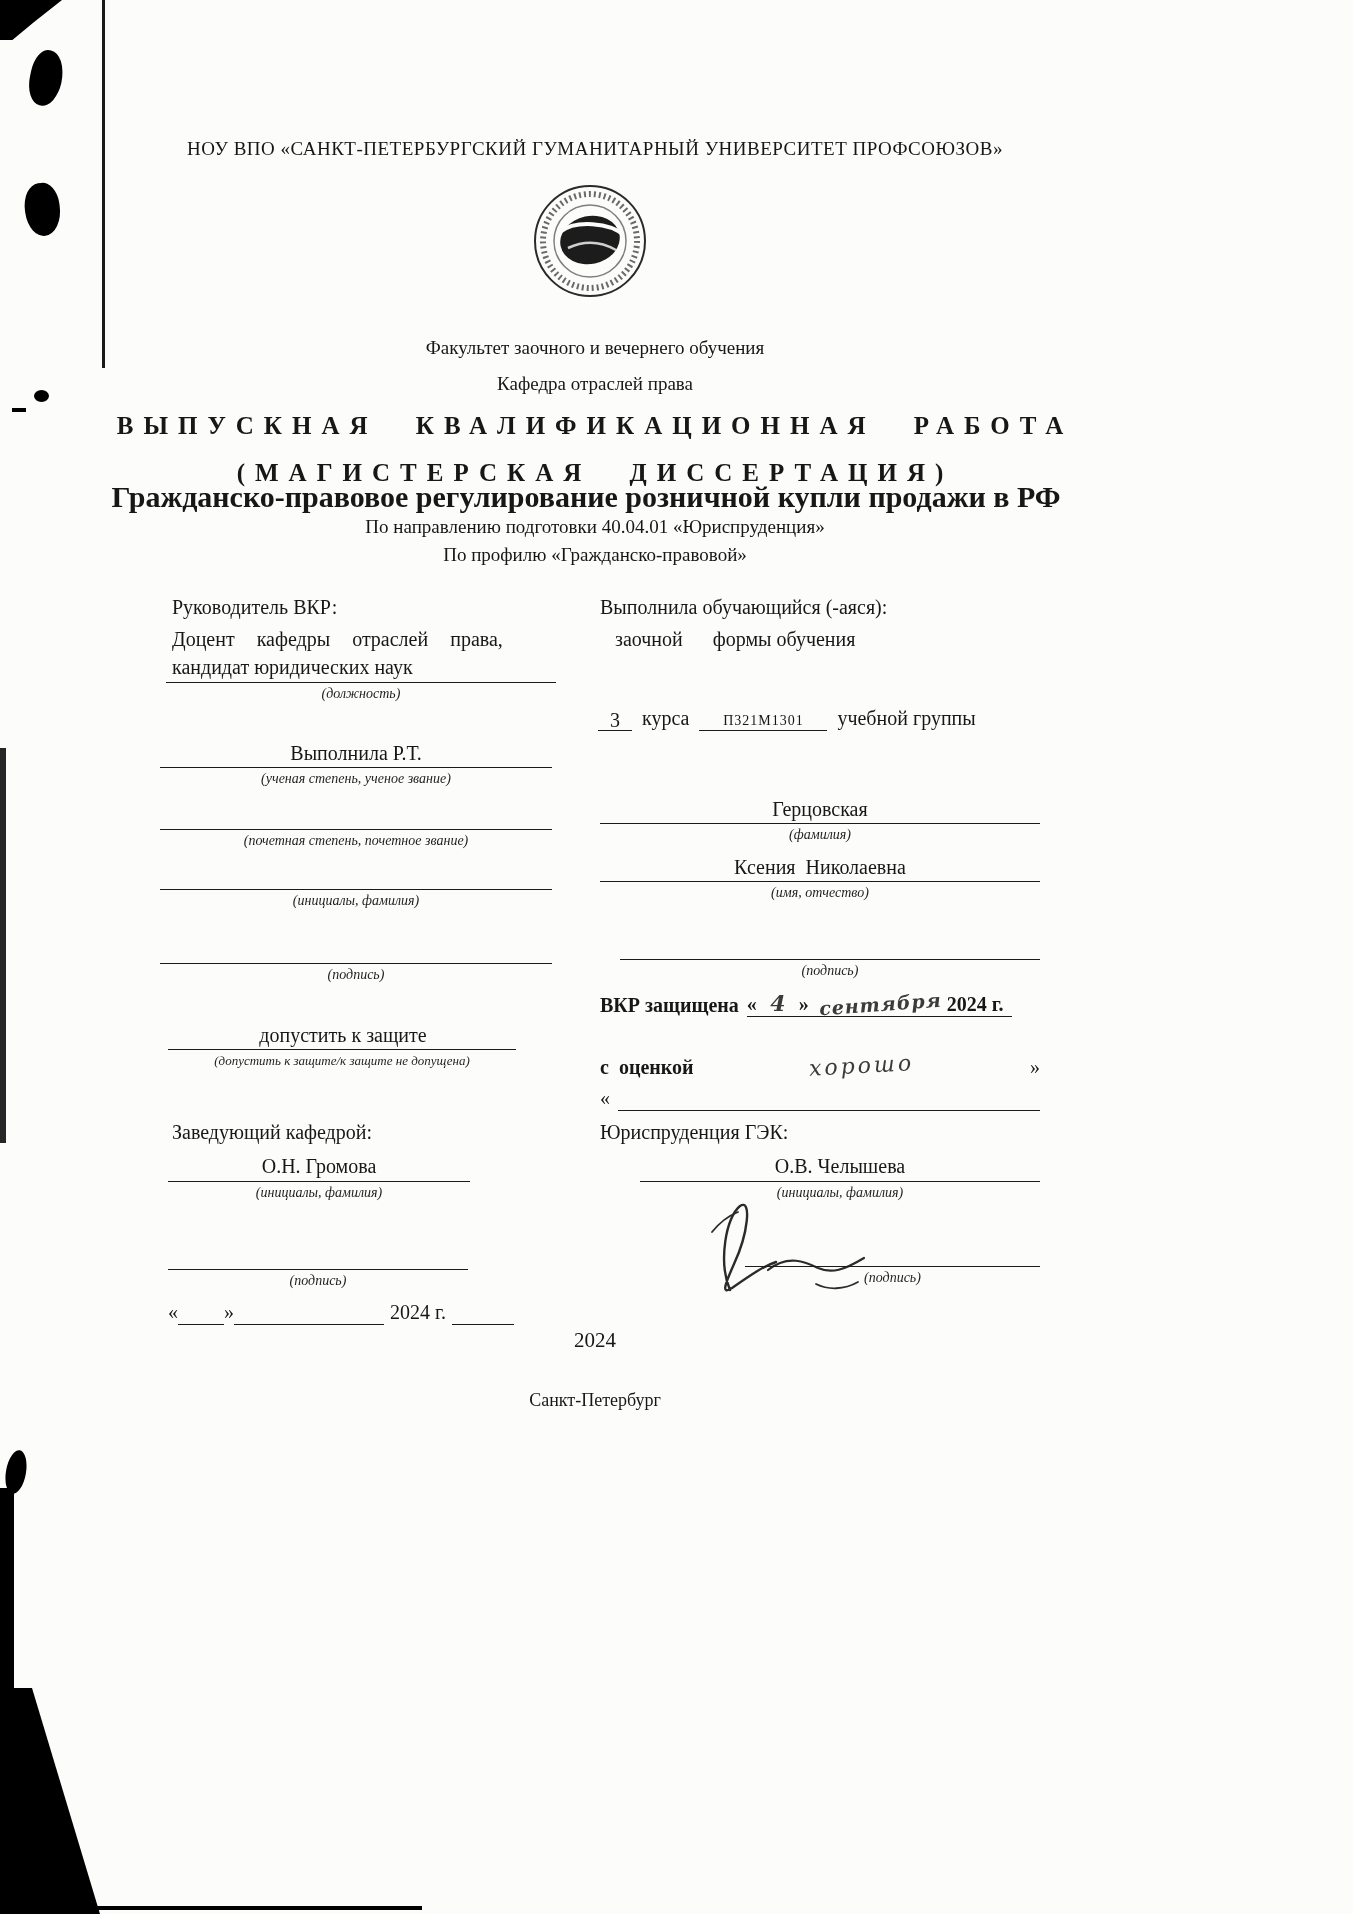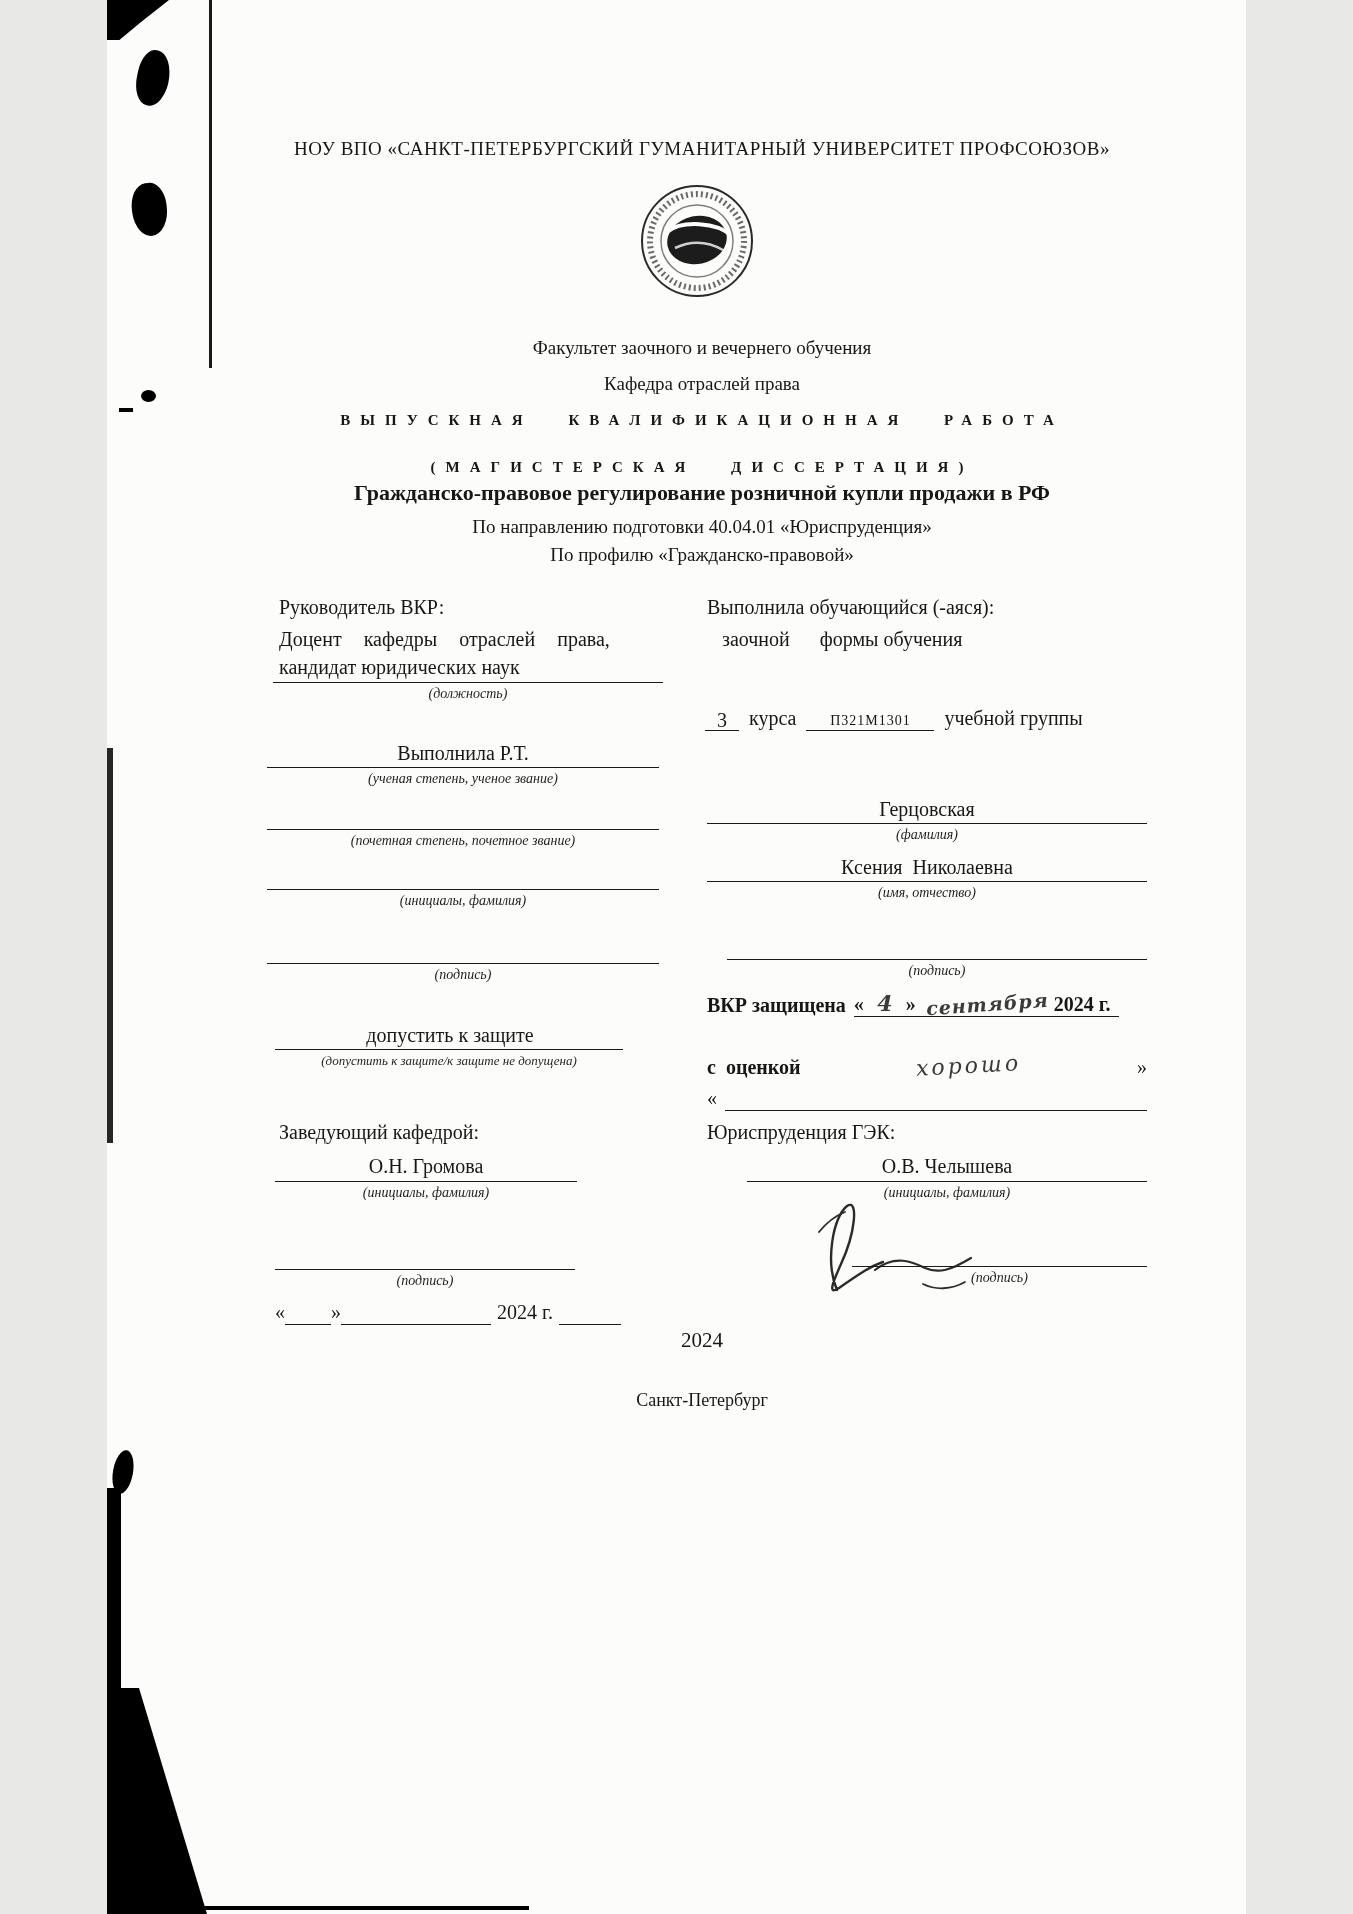--- a/index.html
+++ b/index.html
@@ -1,33 +1,33 @@
 <!DOCTYPE html>
 <html><head>
 <meta charset="utf-8">
 <style>
   html,body{margin:0;padding:0;background:#e8e8e6;}
   .page{
     position:relative;
-    width:1139px;height:1914px;
+    width:1353px;height:1914px;
     margin:0 auto;
     background:#fcfcfa;
     font-family:"Liberation Serif","DejaVu Serif",serif;
     color:#171717;
     overflow:hidden;
   }
   .abs{position:absolute;}
   .center{text-align:center;}
   .t20{font-size:20px;line-height:1.25;}
   .t19{font-size:19px;line-height:1.3;}
   .bold{font-weight:bold;}
   .caption{font-style:italic;font-size:14px;color:#1f1f1f;text-align:center;line-height:1.1;}
   .caption-sm{font-style:italic;font-size:13px;color:#1f1f1f;text-align:center;}
   .rule{border-bottom:1.6px solid #1b1b1b;height:0;}
-  .spread{letter-spacing:10px;word-spacing:22px;font-weight:bold;font-size:15px;}
+  .spread{letter-spacing:10px;word-spacing:22px;font-weight:bold;font-size:25px;}
   .prewrap{white-space:pre-wrap;}
   .hand{
     font-family:"DejaVu Serif",serif;
     font-style:italic;
     color:#3b3b3b;
   }
   .hand-month{font-size:19px;letter-spacing:1px;transform:rotate(-4deg);display:inline-block;}
   .hand-grade{font-size:22px;letter-spacing:3px;transform:rotate(-3deg);display:inline-block;}
   .hand-day{font-size:22px;}
   .artifact{background:#000;}
@@ -63,21 +63,21 @@
       <circle cx="60" cy="61" r="36" fill="none" stroke="#2a2a2a" stroke-width="1.5" opacity=".6"></circle>
     </svg>
   </div>
 
   <div class="abs center t19" style="left:150px;top:372px;width:890px;">Кафедра отраслей права</div>
   <div class="abs center t19" style="left:150px;top:336px;width:890px;">Факультет заочного и вечернего обучения</div>
 
   <div class="abs center spread" style="left:110px;top:412px;width:970px;">ВЫПУСКНАЯ КВАЛИФИКАЦИОННАЯ РАБОТА</div>
   <div class="abs center spread" style="left:110px;top:444px;width:970px;margin-top:15px;">(МАГИСТЕРСКАЯ ДИССЕРТАЦИЯ)</div>
 
-  <div class="abs center bold" style="left:120px;top:480px;width:950px;font-size:22px;">Гражданско-правовое регулирование розничной купли продажи в РФ</div>
+  <div class="abs center bold" style="left:111px;top:480px;width:950px;font-size:30px;">Гражданско-правовое регулирование розничной купли продажи в РФ</div>
   <div class="abs center t19" style="left:150px;top:515px;width:890px;">По направлению подготовки 40.04.01 «Юриспруденция»</div>
   <div class="abs center t19" style="left:150px;top:543px;width:890px;">По профилю «Гражданско-правовой»</div>
 
   <div class="abs t20" style="left:172px;top:595px;">Руководитель ВКР:</div>
 
   <div class="abs t20 prewrap" style="left:172px;top:627px;width:386px;word-spacing:6px;">Доцент  кафедры  отраслей  права,</div>
   <div class="abs t20" style="left:172px;top:655px;width:386px;">кандидат юридических наук</div>
   <div class="abs rule" style="left:166px;top:682px;width:390px;"></div>
   <div class="abs caption" style="left:166px;top:686px;width:390px;">(должность)</div>
 

